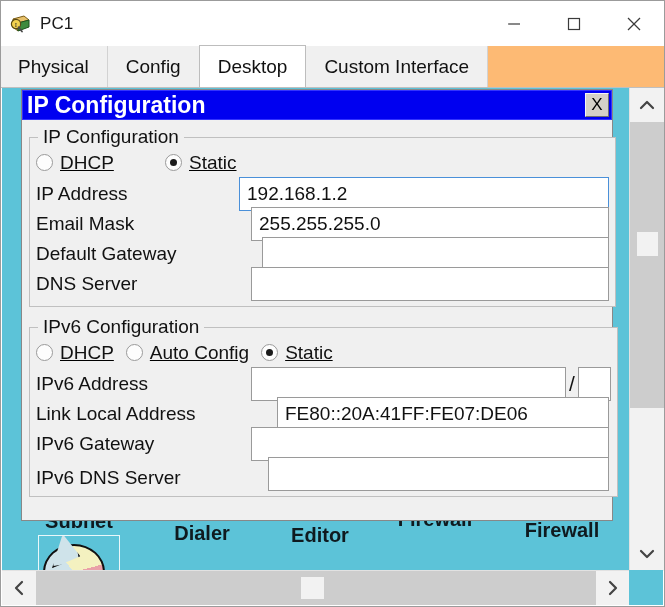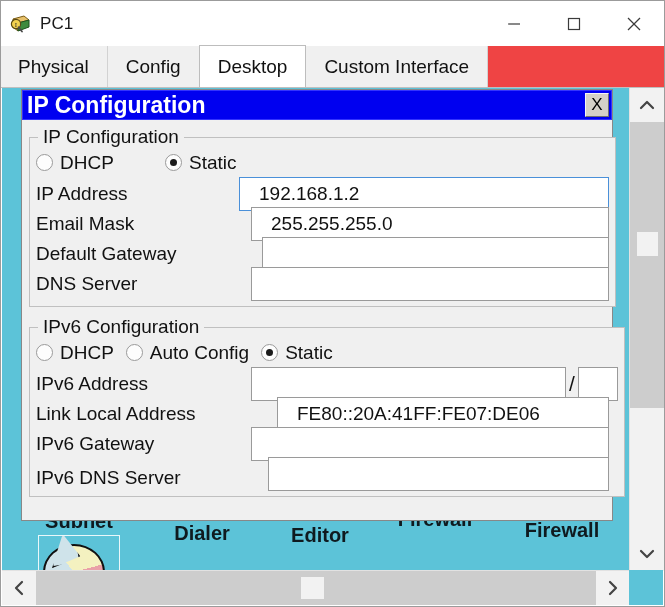--- a/index.html
+++ b/index.html
@@ -41,21 +41,21 @@
     width: 60px; height: 44px;
     display: flex; align-items: center; justify-content: center;
     flex: none;
   }
   .win-btn svg { display: block; }
 
   
   .tabstrip {
     position: absolute; left: 0; top: 45px;
     width: 663px; height: 42px;
-    background: #ef4444;
+    background: #fdba74;
     border-bottom: 1px solid #bfbfbf;
     display: flex; align-items: flex-end;
   }
   .tab {
     height: 41px;
     padding: 0 18px;
     display: flex; align-items: center; justify-content: center;
     font-size: 19px; color: #111;
     background: #f0f0f0;
     border-left: 1px solid #d2d2d2;
@@ -173,20 +173,21 @@
   }
 
   .radio-row {
     display: flex; align-items: center;
     height: 27px;
     margin: 1px 0 3px 0;
   }
   .radio {
     display: flex; align-items: center;
     margin-right: 4px;
+    text-decoration: underline;
   }
   .rdot {
     width: 17px; height: 17px;
     border-radius: 50%;
     border: 1px solid #9a9a9a;
     background: #fdfdfd;
     position: relative;
     flex: none;
     margin-right: 7px;
   }
@@ -208,21 +209,21 @@
     font-size: 19px; color: #111;
     white-space: nowrap;
     flex: none;
   }
   .fi {
     height: 34px;
     border: 1px solid #9a9a9a;
     background: #ffffff;
     font-family: "Liberation Sans", sans-serif;
     font-size: 19px; color: #111;
-    padding: 0 19px;
+    padding: 0 7px;
     outline: none;
     line-height: 25px;
   }
   .fi.focused { border: 1px solid #4a90d9; }
   .slash {
     font-size: 21px; color: #111;
     padding: 0 3px;
     flex: none;
   }
 

